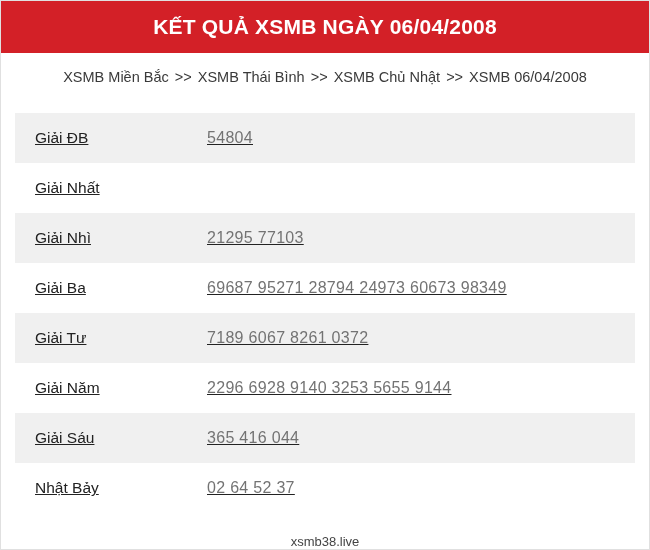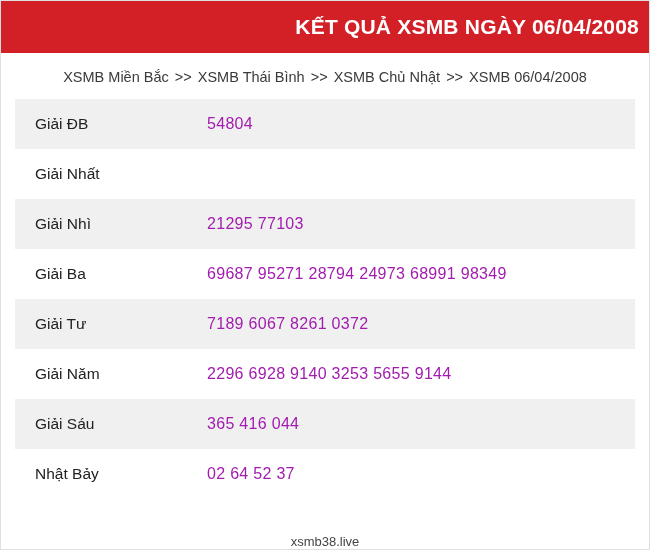--- a/index.html
+++ b/index.html
@@ -19,44 +19,45 @@
     height: 550px;
     box-sizing: border-box;
     border: 1px solid #e0e0e0;
     display: flex;
     flex-direction: column;
     background: #ffffff;
   }
   .header {
     background: #d32027;
     color: #ffffff;
-    text-align: right;
+    text-align: center;
     padding: 13px 10px 14px 10px;
     font-size: 21px;
     font-weight: bold;
     letter-spacing: 0.2px;
     line-height: 1.2;
   }
   .breadcrumb {
     padding: 16px 14px 14px 14px;
     font-size: 14.5px;
     color: #3a3a3a;
     text-align: center;
     white-space: nowrap;
     border-radius: 15px;
   }
   .breadcrumb .sep {
     color: #3a3a3a;
     padding: 0 2px;
   }
   .table {
-    margin: 0 14px;
+    margin: 14px 14px;
     display: flex;
     flex-direction: column;
     flex: 0 0 auto;
+    text-decoration: underline;
   }
   .row {
     display: flex;
     align-items: center;
     height: 50px;
     box-sizing: border-box;
   }
   .row.alt {
     background: #f0f0f0;
   }
@@ -64,21 +65,21 @@
     width: 192px;
     flex: 0 0 192px;
     padding-left: 20px;
     box-sizing: border-box;
     font-size: 15.5px;
     color: #222222;
   }
   .row .nums {
     flex: 1 1 auto;
     font-size: 16px;
-    color: #a21caf;
+    color: #737373;
     letter-spacing: 0.3px;
     white-space: nowrap;
   }
   .footer {
     margin-top: auto;
     text-align: center;
     font-size: 13px;
     color: #444444;
     padding-bottom: 0;
   }
@@ -111,21 +112,21 @@
       <div class="label">Giải Nhất</div>
     </div>
 
     <div class="row alt">
       <div class="label">Giải Nhì</div>
       <div class="nums">21295 77103</div>
     </div>
 
     <div class="row">
       <div class="label">Giải Ba</div>
-      <div class="nums">69687 95271 28794 24973 68991 98349</div>
+      <div class="nums">69687 95271 28794 24973 60673 98349</div>
     </div>
 
     <div class="row alt">
       <div class="label">Giải Tư</div>
       <div class="nums">7189 6067 8261 0372</div>
     </div>
 
     <div class="row">
       <div class="label">Giải Năm</div>
       <div class="nums">2296 6928 9140 3253 5655 9144</div>

